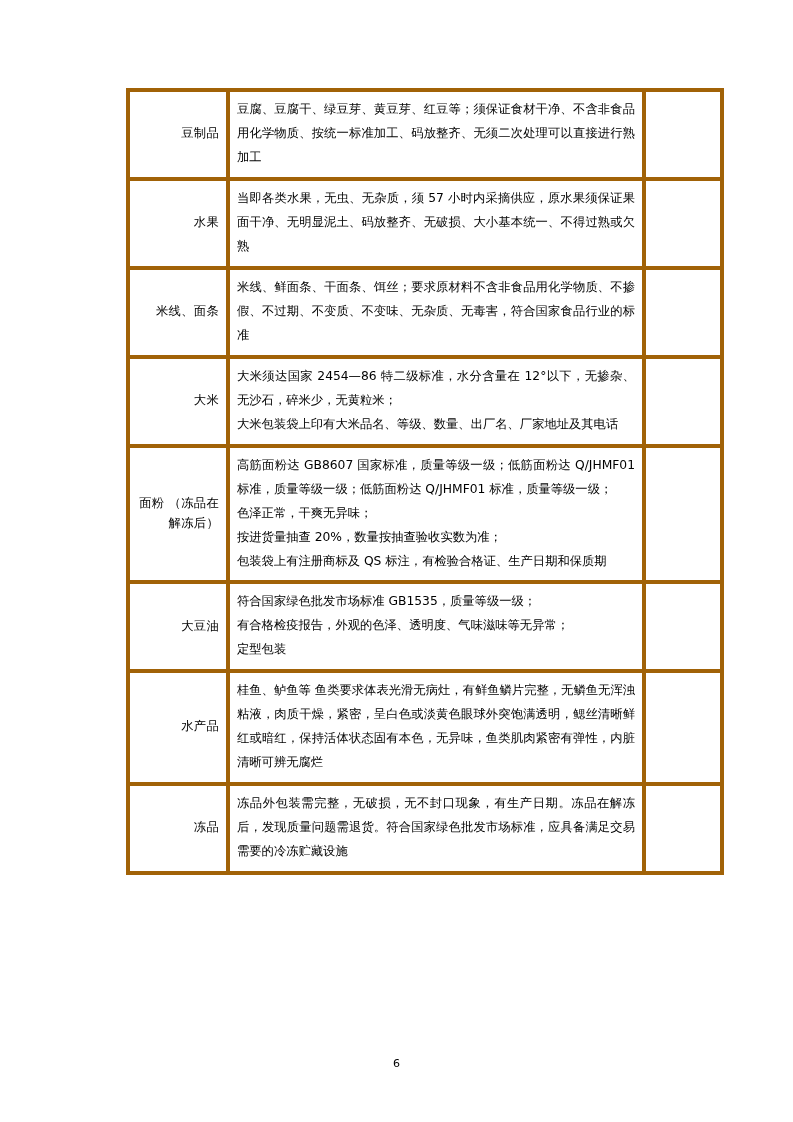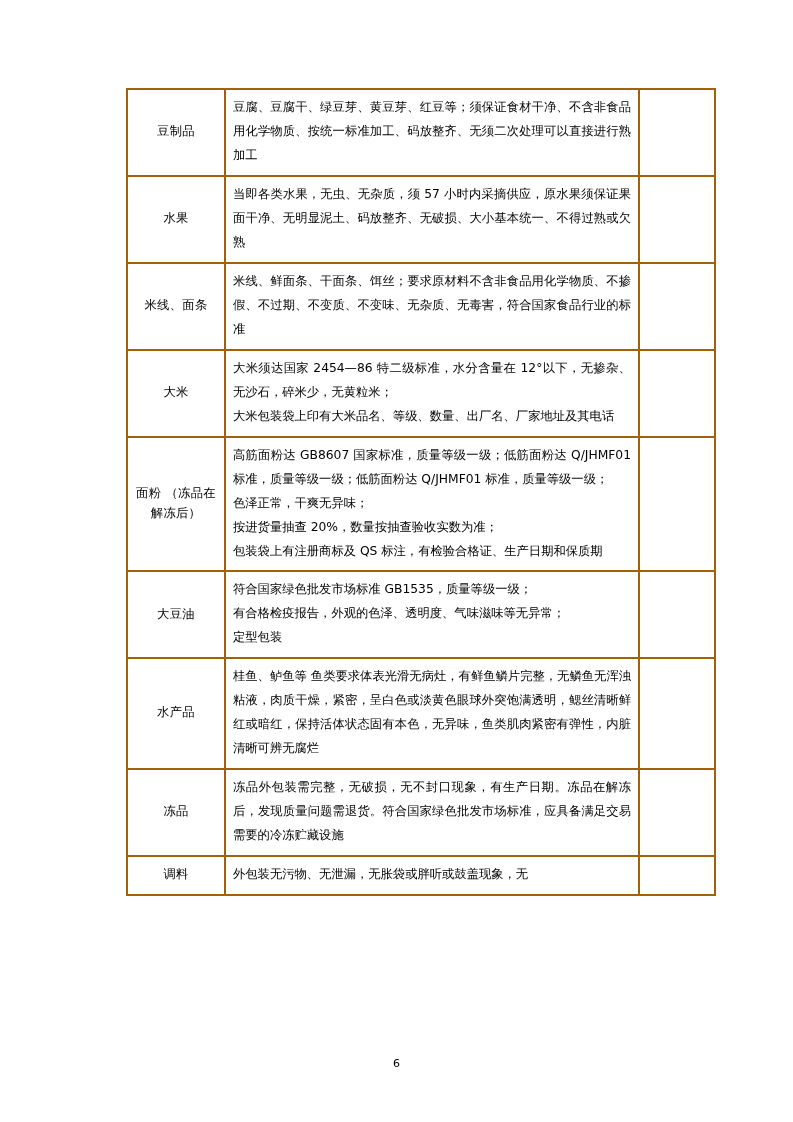--- a/index.html
+++ b/index.html
@@ -22,21 +22,21 @@
   }
   .doc-table {
     position: absolute;
     left: 126px;
     top: 88px;
     width: 542px;
     border-collapse: collapse;
     table-layout: fixed;
   }
   .doc-table td {
-    border: 2px solid #a16207;
+    border: 4px solid #a16207;
     vertical-align: middle;
     padding: 6px 7px 7px 7px;
     font-size: 12.3px;
     line-height: 1.95;
     font-family: "DejaVu Sans", "Liberation Sans", sans-serif;
     margin-top: 8px;
   }
   .col-label {
     width: 82px;
     text-align: center;
@@ -46,21 +46,21 @@
   }
   .col-desc {
     width: 398px;
     text-align: left;
   }
   .col-blank {
     width: 60px;
   }
   .label-text {
     display: block;
-    text-align: center;
+    text-align: right;
     font-size: 12.3px;
     line-height: 1.6;
     letter-spacing: 0.3px;
   }
   .desc-text {
     display: block;
     text-align: justify;
     text-justify: inter-ideograph;
     white-space: pre-wrap;
     word-break: break-all;
@@ -164,28 +164,19 @@
       <tr>
         <td class="col-label">
           <span class="label-text">冻品</span>
         </td>
         <td class="col-desc">
           <span class="desc-text">冻品外包装需完整，无破损，无不封口现象，有生产日期。冻品在解冻后，发现质量问题需退货。符合国家绿色批发市场标准，应具备满足交易需要的冷冻贮藏设施</span>
         </td>
         <td class="col-blank"></td>
       </tr>
 
-      <tr>
-        <td class="col-label">
-          <span class="label-text">调料</span>
-        </td>
-        <td class="col-desc">
-          <span class="desc-text">外包装无污物、无泄漏，无胀袋或胖听或鼓盖现象，无</span>
-        </td>
-        <td class="col-blank"></td>
-      </tr>
 
     </tbody>
   </table>
 
   <div class="page-number">6</div>
 
 </div>
 
 </body></html>

